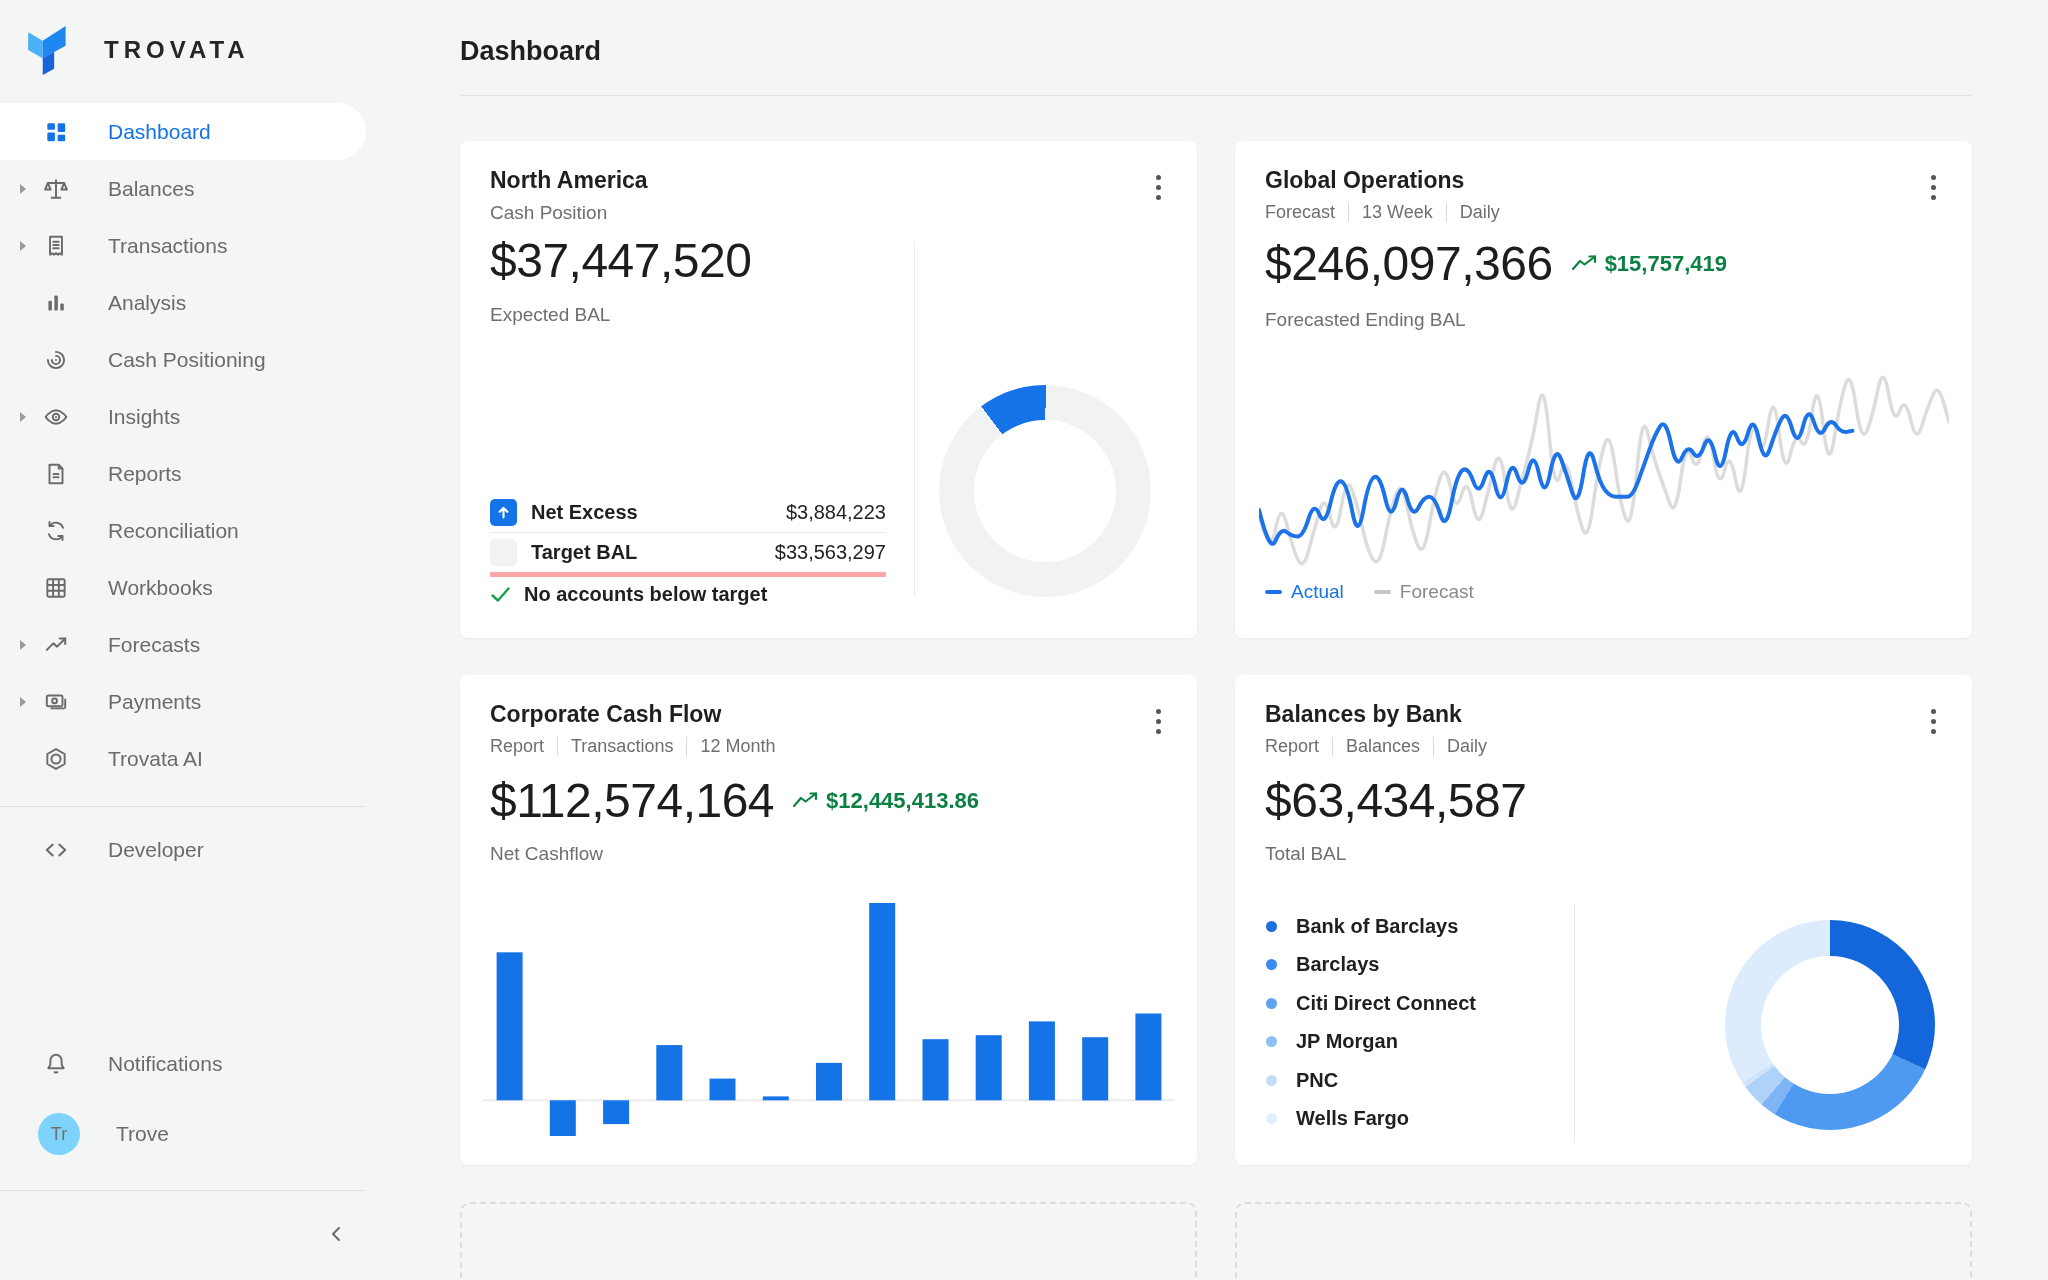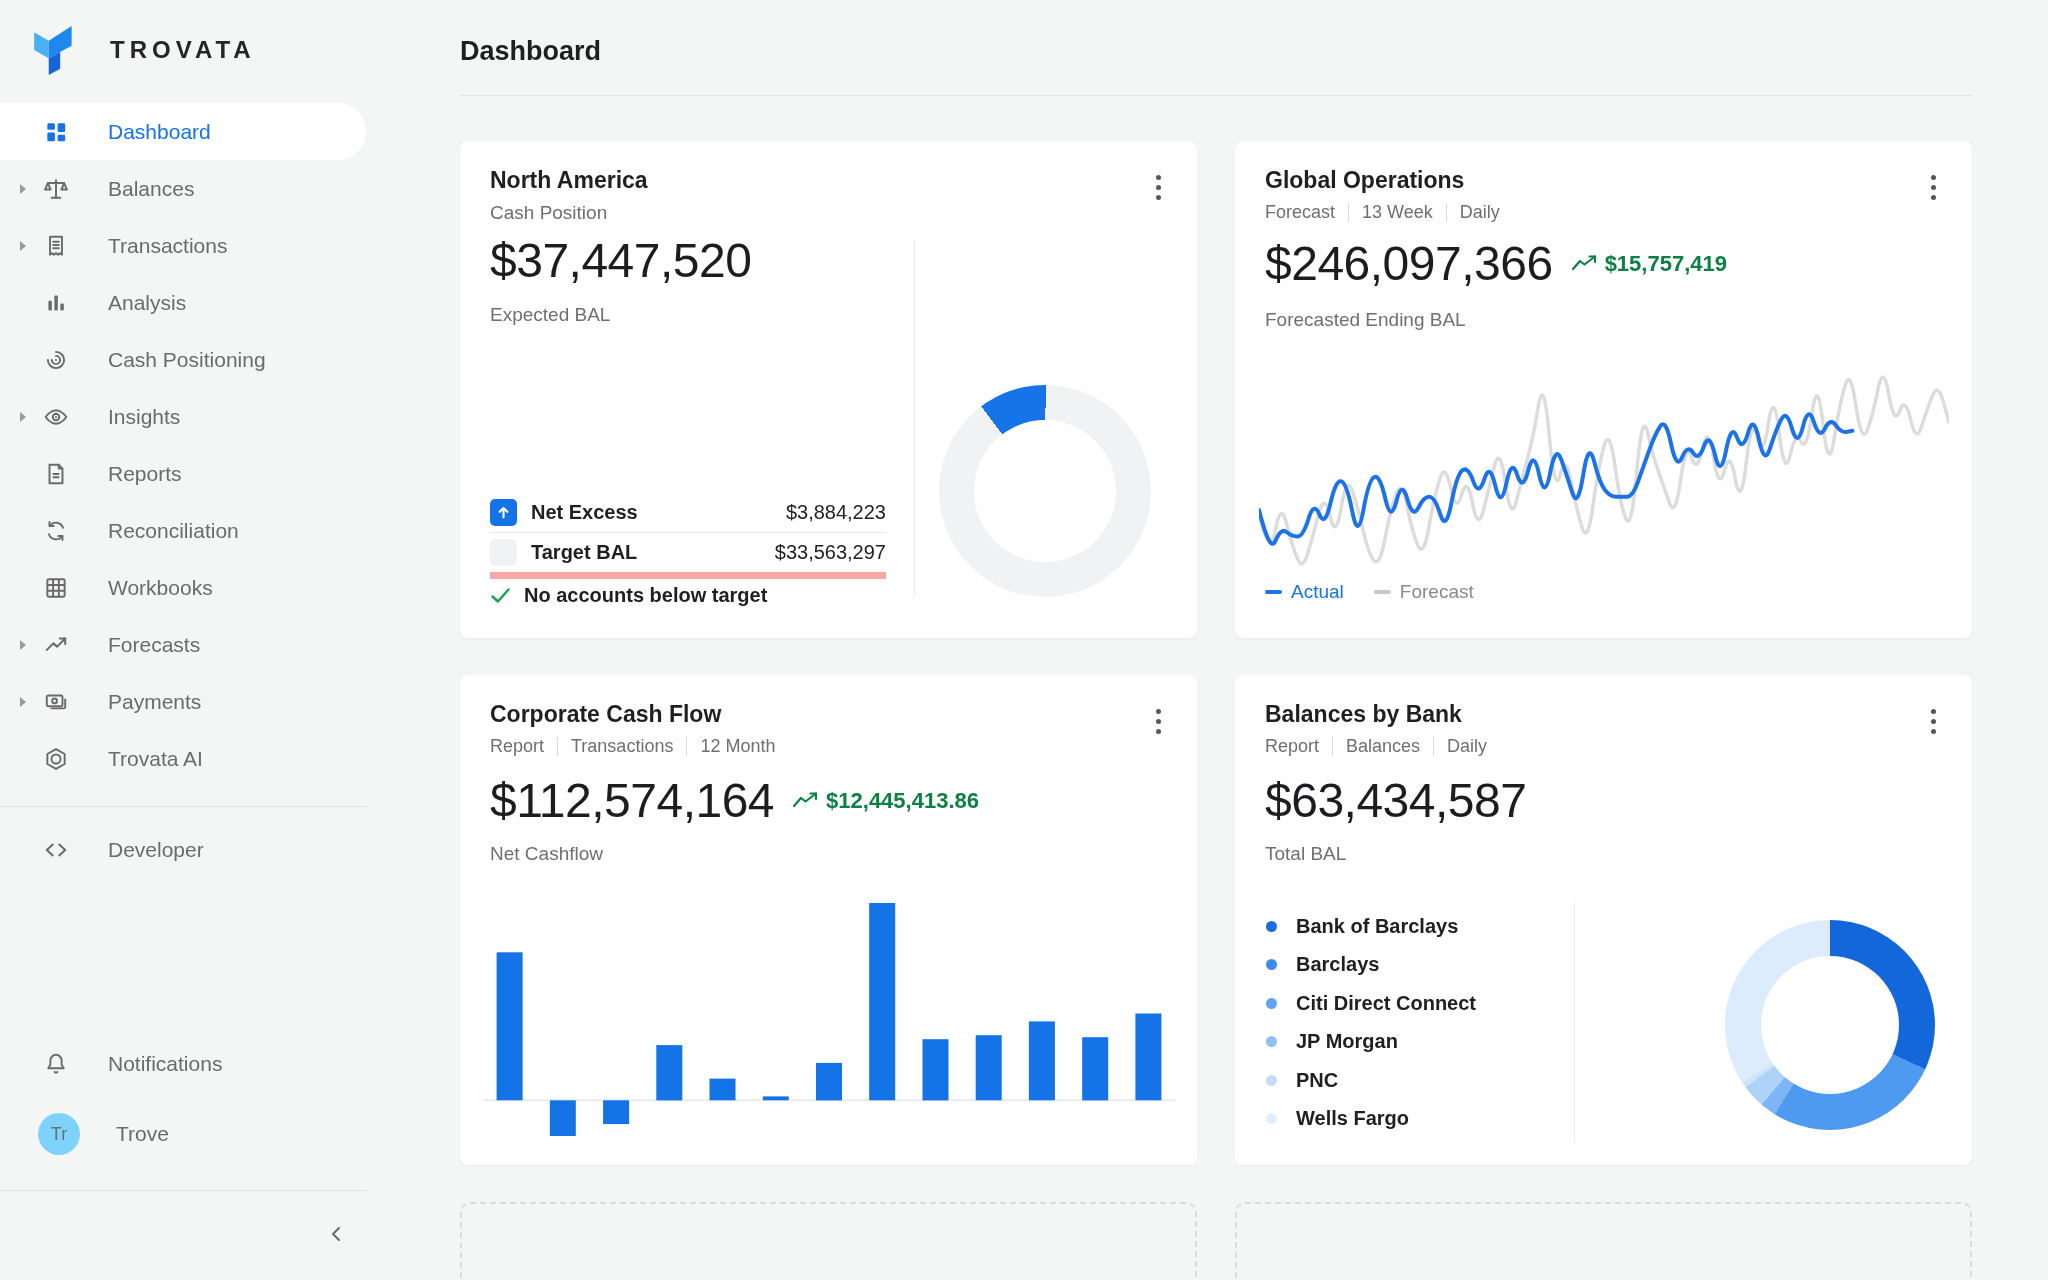--- a/index.html
+++ b/index.html
@@ -1,21 +1,21 @@
 <!DOCTYPE html>
 <html><head>
 <meta charset="utf-8">
 <style>
   * { margin:0; padding:0; box-sizing:border-box; }
   html,body { width:2048px; height:1280px; overflow:hidden; }
   body { font-family:"Liberation Sans","DejaVu Sans",sans-serif; background:#f4f5f5; color:#2b2b2b; position:relative; }
 
   
   .sidebar { position:absolute; left:0; top:0; width:366px; height:1280px; background:#f4f5f5; }
-  .logo-row { position:absolute; top:24px; left:32px; display:flex; align-items:center; }
+  .logo-row { position:absolute; top:24px; left:26px; display:flex; align-items:center; }
   .brand { margin-left:30px; font-size:24px; font-weight:700; letter-spacing:5px; color:#262626; }
   .nav { position:absolute; top:103px; left:0; right:0; }
   .item { position:relative; display:flex; align-items:center; height:57px; padding-left:42px; cursor:pointer; color:#6b6b6b; }
   .item .chev { position:absolute; left:19px; top:50%; transform:translateY(-50%); line-height:0; }
   .item .ic { width:27px; display:flex; justify-content:center; align-items:center; }
   .item .lbl { margin-left:39px; font-size:21px; white-space:nowrap; }
   .item.active { background:#ffffff; border-radius:0 29px 29px 0; color:#1473e6; font-weight:500; }
   .side-divider { position:absolute; left:0; right:0; height:1px; background:#e2e2e2; }
   .dev-item { position:absolute; top:821px; left:0; right:0; }
   .foot-notif { position:absolute; top:1035px; left:0; right:0; }
@@ -47,21 +47,21 @@
 
   
   .stats { position:absolute; left:30px; bottom:26px; width:396px; font-size:20px; }
   .stat-row { display:flex; align-items:center; height:40px; }
   .stat-row.bordered { border-top:1px solid #eaeaea; }
   .stat-ic { width:27px; height:27px; border-radius:5px; display:flex; align-items:center; justify-content:center; margin-right:14px; }
   .stat-ic.blue { background:#1473e6; }
   .stat-ic.gray { background:#f1f2f4; }
   .stat-label { font-weight:700; color:#1f1f1f; }
   .stat-value { margin-left:auto; color:#1f1f1f; }
-  .status-row { display:flex; align-items:center; height:40px; border-top:7px solid #fca5a5; font-weight:700; color:#1f1f1f; }
+  .status-row { display:flex; align-items:center; height:40px; border-top:5px solid #fca5a5; font-weight:700; color:#1f1f1f; }
   .status-row svg { margin-right:13px; }
 
   .donut { position:absolute; border-radius:50%; }
   .donut .hole { position:absolute; background:#ffffff; border-radius:50%; }
 
   .legend { position:absolute; left:30px; display:flex; align-items:center; gap:30px; font-size:19px; }
   .legend .key { display:flex; align-items:center; gap:9px; }
   .legend .dash { width:17px; height:4px; border-radius:2px; }
 
   .bank-list { position:absolute; left:31px; top:232px; }

